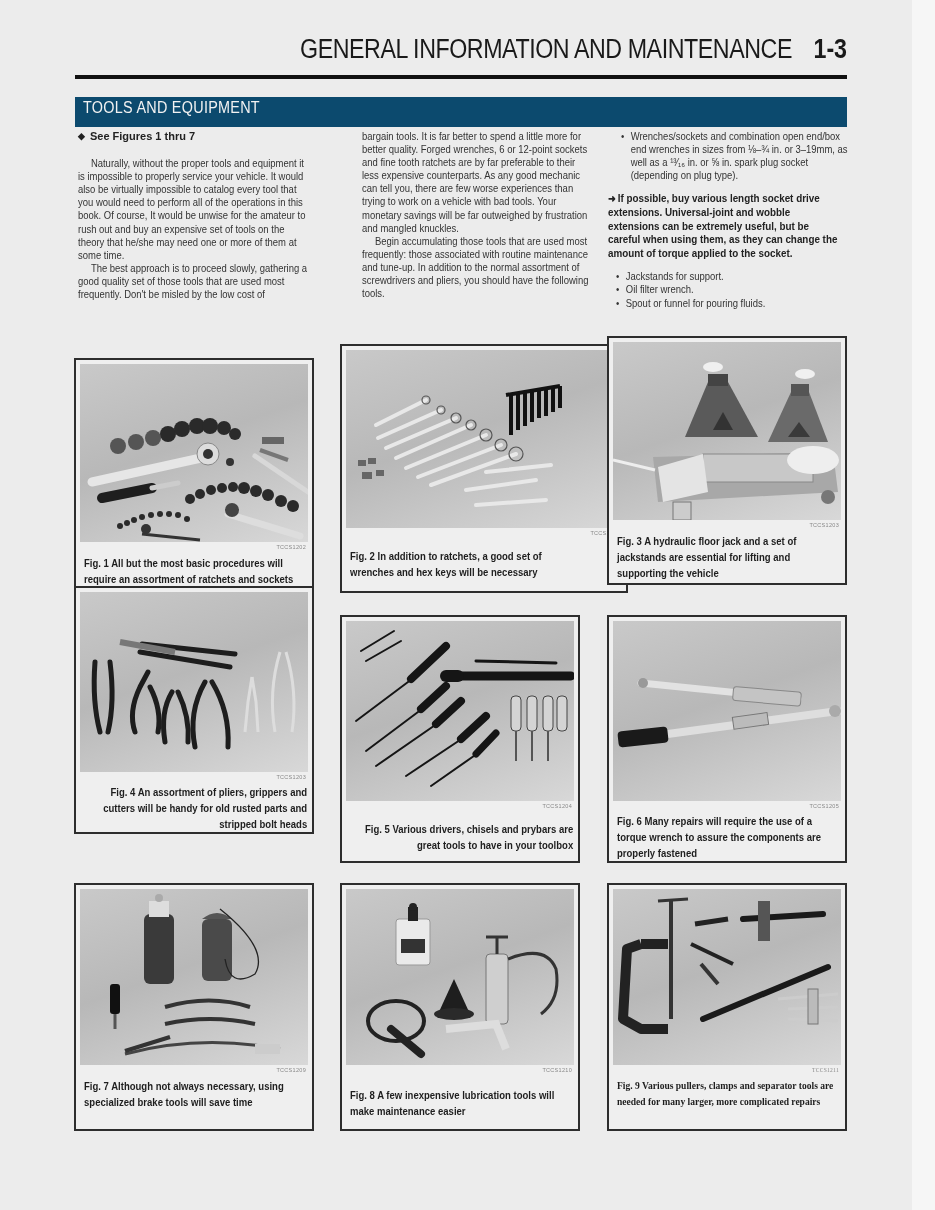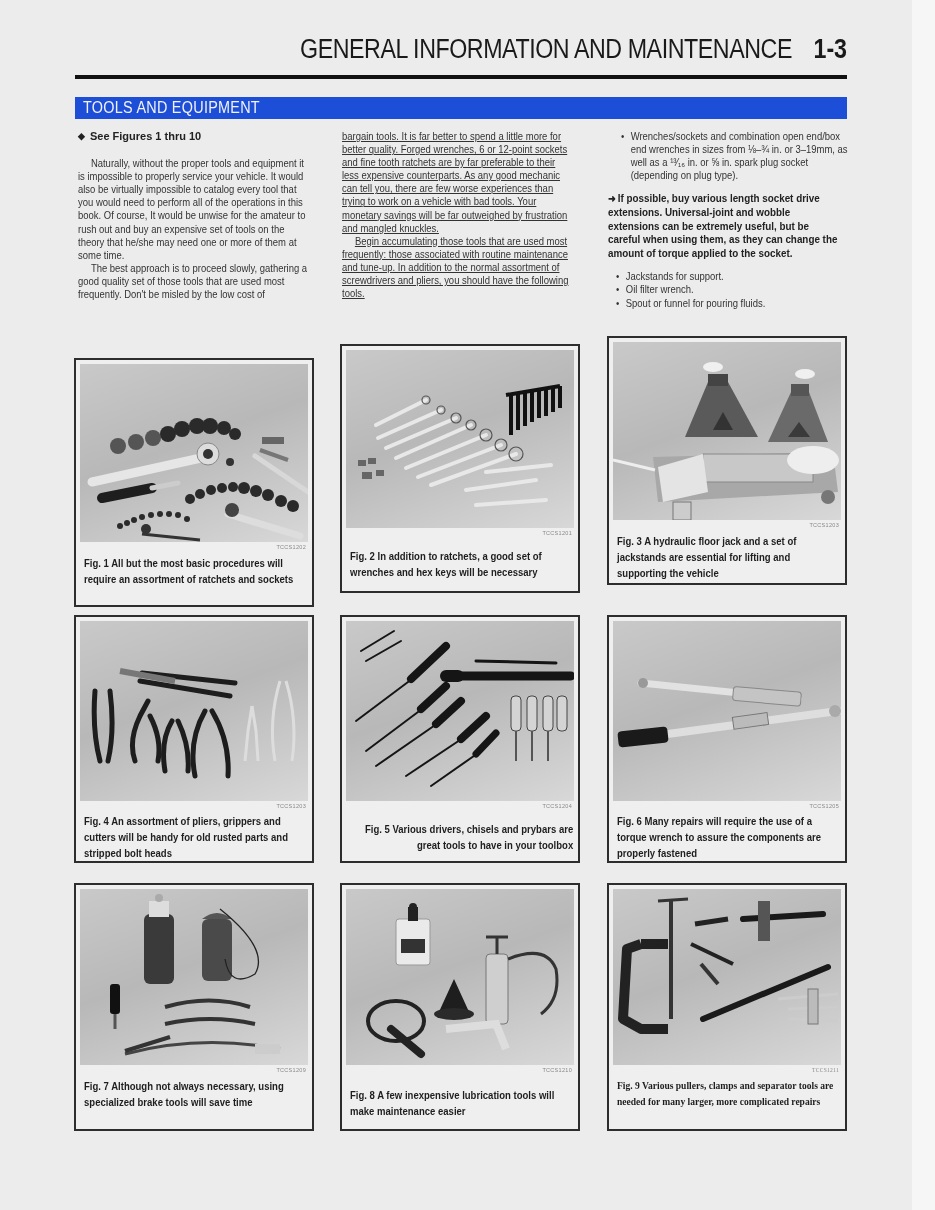--- a/index.html
+++ b/index.html
@@ -12,30 +12,30 @@
     position:absolute; left:300px; top:34px; font-family:"Liberation Sans", sans-serif;
     font-size:27px; letter-spacing:-0.5px; color:#1a1a1a; transform:scaleX(0.86); transform-origin:left top;
     white-space:nowrap;
   }
   .header-page {
     position:absolute; right:88px; top:34px; font-size:27px; font-weight:bold; color:#1a1a1a;
     transform:scaleX(0.86); transform-origin:right top;
   }
   .header-rule { position:absolute; left:75px; top:75px; width:772px; height:4px; background:#111; }
   .section-bar {
-    position:absolute; left:75px; top:97px; width:772px; height:22px; background:#1d4ed8;
+    position:absolute; left:75px; top:97px; width:772px; height:30px; background:#0c4a6e;
   }
   .section-bar span {
     position:absolute; left:8px; top:2px; color:#f2f2f2; font-size:16px; letter-spacing:0.3px;
     transform:scaleX(0.9); transform-origin:left top; white-space:nowrap;
   }
   .col { position:absolute; top:130px; font-size:10.3px; line-height:13.1px; color:#333; }
   .col p { margin:0; text-indent:14px; transform:scaleX(0.92); transform-origin:left top; width:108.5%; }
   .col1 { left:78px; width:232px; }
-  .col2 { left:342px; width:232px;text-decoration:underline; }
+  .col2 { left:362px; width:232px; }
   .col3 { left:608px; width:235px; }
   .see-figs { font-weight:bold; font-size:11px; margin-bottom:14px; color:#222; display:flex; align-items:center; gap:5px; }
   .see-figs .arrow { font-size:9px; }
   .col p.noindent { text-indent:0; }
   .bullet { display:flex; gap:7px; transform:scaleX(0.92); transform-origin:left top; width:108.5%; }
   .bullet .dot { flex:0 0 auto; }
   .col3 .lead-bullet { padding-left:14px; }
   .note {
     margin:10px 0 10px 0; font-weight:bold; font-size:10.6px; line-height:13.6px; color:#222;
     transform:scaleX(0.93); transform-origin:left top; width:107.5%;
@@ -65,21 +65,21 @@
 <div class="header-page">1-3</div>
 <div class="header-rule"></div>
 
 <div class="section-bar">
   <span>TOOLS AND EQUIPMENT</span>
 </div>
 
 <div class="col col1">
   <div class="see-figs">
     <span class="arrow">◆</span>
-    <span>See Figures 1 thru 10</span>
+    <span>See Figures 1 thru 7</span>
   </div>
   <p>Naturally, without the proper tools and equipment it is impossible to properly service your vehicle. It would also be virtually impossible to catalog every tool that you would need to perform all of the operations in this book. Of course, It would be unwise for the amateur to rush out and buy an expensive set of tools on the theory that he/she may need one or more of them at some time.</p>
   <p>The best approach is to proceed slowly, gathering a good quality set of those tools that are used most frequently. Don't be misled by the low cost of</p>
 </div>
 
 <div class="col col2">
   <p class="noindent">bargain tools. It is far better to spend a little more for better quality. Forged wrenches, 6 or 12-point sockets and fine tooth ratchets are by far preferable to their less expensive counterparts. As any good mechanic can tell you, there are few worse experiences than trying to work on a vehicle with bad tools. Your monetary savings will be far outweighed by frustration and mangled knuckles.</p>
   <p>Begin accumulating those tools that are used most frequently: those associated with routine maintenance and tune-up. In addition to the normal assortment of screwdrivers and pliers, you should have the following tools.</p>
 </div>
 
@@ -152,21 +152,21 @@
       <path d="M148 150 L220 172" stroke="#ddd" stroke-width="7" stroke-linecap="round"></path>
       <circle cx="152" cy="146" r="7" fill="#444"></circle>
       <path d="M62 170 L120 176" stroke="#333" stroke-width="3"></path>
       <circle cx="66" cy="165" r="5" fill="#333"></circle>
     </svg>
   </div>
   <div class="code" style="top:184px;">TCCS1202</div>
   <div class="caption" style="top:195px;">Fig. 1 All but the most basic procedures will require an assortment of ratchets and sockets</div>
 </div>
 
-<div class="fig" style="left:340px; top:344px; height:245px;">
+<div class="fig" style="left:340px; top:344px; height:245px;padding-left:48px;">
   <div class="photo" style="height:178px;">
     <svg width="228" height="178" viewBox="0 0 228 178">
       <g stroke="#e8e8e8" stroke-width="4" stroke-linecap="round">
         <path d="M30 75 L80 50"></path>
           <path d="M32 88 L95 60"></path>
           <path d="M40 98 L110 68"></path>
           <path d="M50 108 L125 75"></path>
           <path d="M60 118 L140 85"></path>
           <path d="M72 127 L155 95"></path>
           <path d="M85 135 L170 104"></path>
@@ -223,21 +223,21 @@
       <path d="M45 125 L90 112 L95 150 L50 160 Z" fill="#e4e4e4"></path>
       <path d="M0 118 L42 128" stroke="#eee" stroke-width="3"></path>
       <rect x="60" y="160" width="18" height="18" fill="#ccc" stroke="#777"></rect>
       <circle cx="215" cy="155" r="7" fill="#777"></circle>
     </svg>
   </div>
   <div class="code" style="top:184px;">TCCS1203</div>
   <div class="caption" style="top:195px;">Fig. 3 A hydraulic floor jack and a set of jackstands are essential for lifting and supporting the vehicle</div>
 </div>
 
-<div class="fig" style="left:74px; top:615px; height:244px;">
+<div class="fig" style="left:74px; top:586px; height:244px;text-align:right;">
   <div class="photo" style="height:180px;">
     <svg width="228" height="180" viewBox="0 0 228 180">
       <g stroke="#1d1d1d" stroke-width="5" stroke-linecap="round" fill="none">
         <path d="M15 70 Q12 110 20 140"></path>
           <path d="M30 70 Q35 110 28 140"></path>
         <path d="M55 140 Q48 120 60 95 L68 80"></path>
           <path d="M78 140 Q82 118 70 95"></path>
         <path d="M85 150 Q80 120 92 100"></path>
           <path d="M108 150 Q110 125 98 100"></path>
         <path d="M115 155 Q108 120 125 90"></path>

